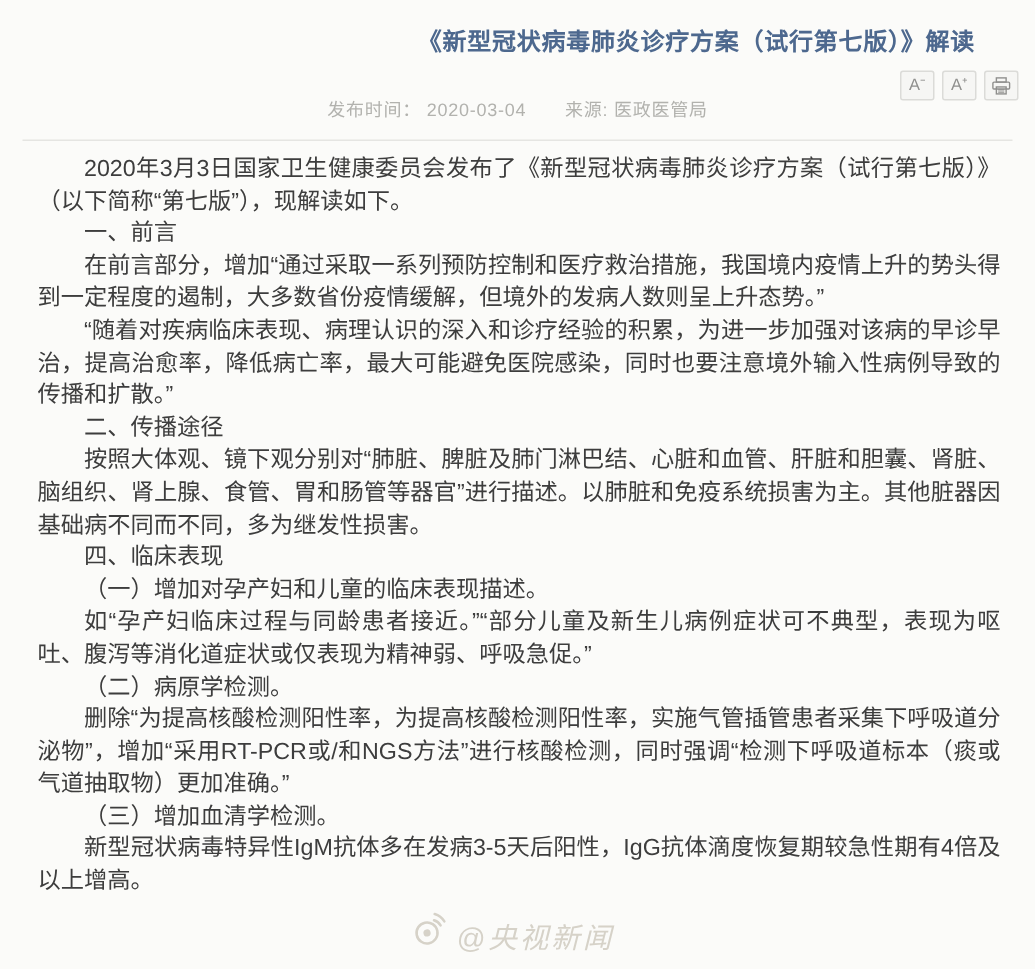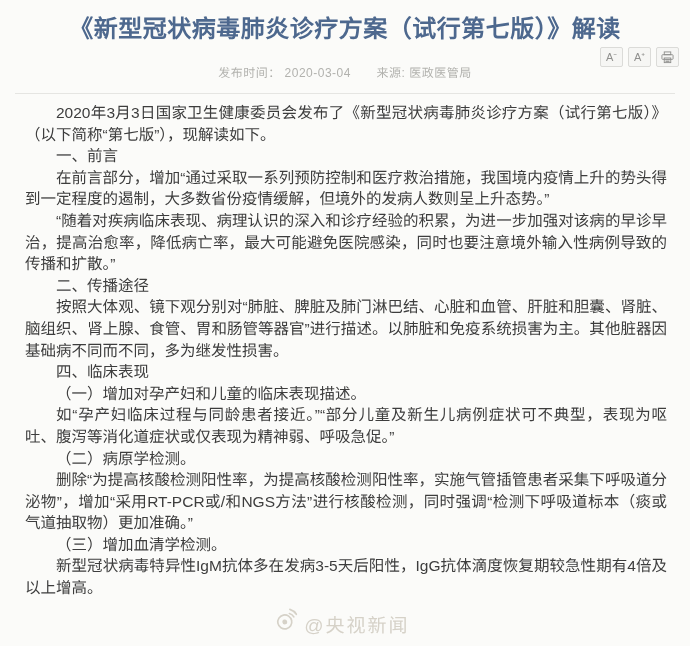--- a/index.html
+++ b/index.html
@@ -6,24 +6,24 @@
   body {
     width: 690px; height: 646px;
     background: #fbfbf9;
     font-family: "Liberation Sans", "DejaVu Sans", sans-serif;
     color: #3d3d3d;
     position: relative;
     overflow: hidden;
   }
   .page-title {
     margin: 16px 40px 0 40px;
-    font-size: 24px;
+    font-size: 16px;
     font-weight: bold;
     color: #4d688e;
-    text-align: center;
+    text-align: right;
     letter-spacing: 0.5px;
     line-height: 26px;
   }
   .meta-row {
     margin-top: 21px;
     text-align: center;
     font-size: 12px;
     color: #b2b2ae;
     letter-spacing: 0.5px;
   }
@@ -69,20 +69,21 @@
     transform: translateX(-52%);
     display: flex;
     align-items: center;
     gap: 5px;
     color: #cdc8bd;
     opacity: 0.8;
     font-size: 19px;
     letter-spacing: 2px;
     pointer-events: none;
     white-space: nowrap;
+    font-style: italic;
   }
   .watermark .wm-icon { transform: rotate(-12deg) translateY(-2px); }
 </style>
 </head>
 <body>
 
 <div>
 
   <h1 class="page-title">《新型冠状病毒肺炎诊疗方案（试行第七版）》解读</h1>
 

